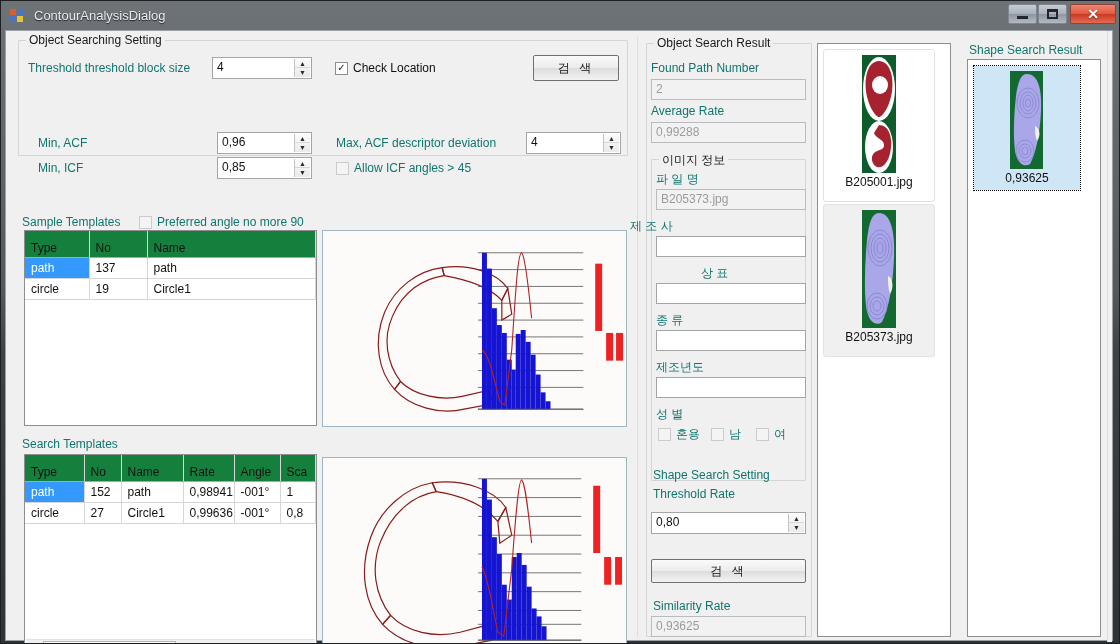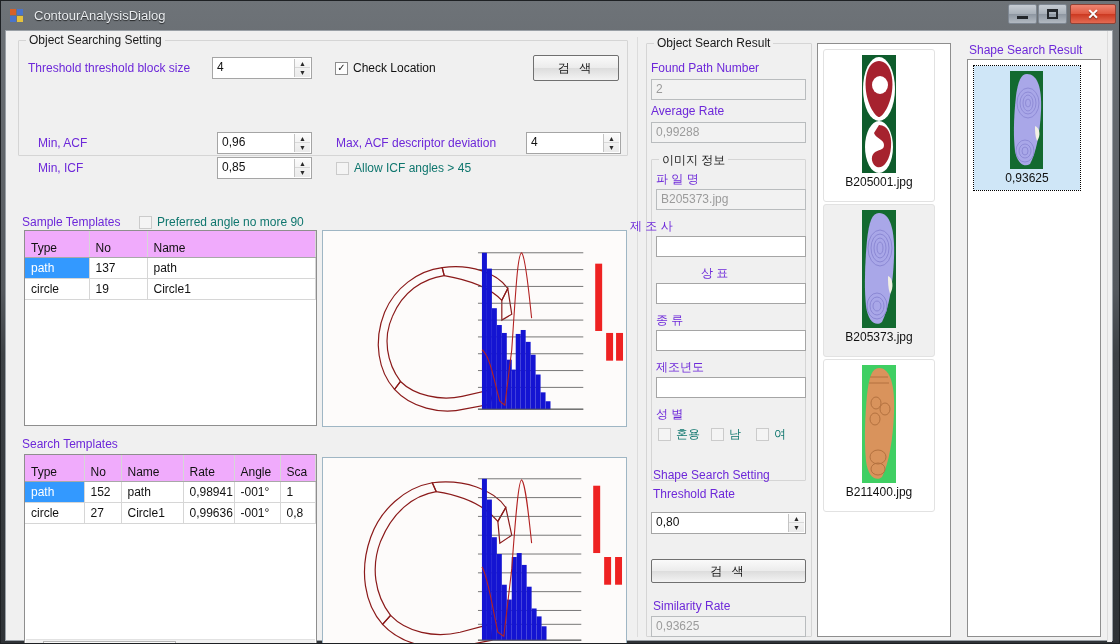--- a/index.html
+++ b/index.html
@@ -73,21 +73,21 @@
     position: absolute;
     border: 1px solid #d5d5d5;
     border-radius: 1px;
   }
   .group > .gtitle {
     position: absolute; top: -8px; left: 7px;
     background: #f0f0f0; padding: 0 3px;
     font-size: 12px; color: #1a1a1a; white-space: nowrap;
   }
   .lbl {
-    position: absolute; font-size: 12px; color: #6d28d9; white-space: nowrap;
+    position: absolute; font-size: 12px; color: #0f766e; white-space: nowrap;
   }
   .tbox {
     position: absolute;
     border: 1px solid #a5a5a5;
     background: #fff;
     font-size: 12px; color: #111;
     padding: 2px 3px 0 4px;
     line-height: 15px;
     white-space: nowrap; overflow: hidden;
   }
@@ -123,21 +123,21 @@
   .cbox.dim { color:#0f766e; }
   .cbox.dim .box { border-color:#cbcbcb; background:#f4f4f4; }
 
   
   .grid {
     position: absolute; background: #fff; border: 1px solid #8e8e8e;
     overflow: hidden;
   }
   .grid table { border-collapse: collapse; width: 100%; font-size: 12px; table-layout: fixed; }
   .grid th {
-    background: #f0abfc; color: #111; font-weight: normal; text-align: left;
+    background: #15803d; color: #111; font-weight: normal; text-align: left;
     border-right: 1px solid #d6d6d6; border-bottom: 1px solid #a8a8a8;
     padding: 10px 0 2px 6px; height: 20px; white-space: nowrap; overflow: hidden;
   }
   .grid td {
     border-right: 1px solid #d6d6d6; border-bottom: 1px solid #d6d6d6;
     padding: 2px 0 2px 6px; height: 21px; color: #111;
     white-space: nowrap; overflow: hidden;
   }
   .grid tr.sel td:first-child { background: #3399ff; color: #fff; }
   .hscroll {
@@ -544,38 +544,20 @@
               <ellipse cx="21" cy="96" rx="10" ry="13"></ellipse>
                 <ellipse cx="21" cy="96" rx="7" ry="9"></ellipse>
               <ellipse cx="21" cy="96" rx="4" ry="5"></ellipse>
             </g>
             <path d="M32 66 C 37 68, 38 78, 34 84 C 32 78, 32 72, 32 66 Z" fill="#f2f0e4"></path>
           </svg>
         </div>
         <div class="cap">B205373.jpg</div>
       </div>
 
-      <div class="thumbitem" style="top:315px; height:153px;">
-        <div class="thumbimg">
-          <svg viewBox="0 0 46 118">
-            <rect x="6" y="0" width="34" height="118" fill="#3fcf63"></rect>
-            <path d="M23 3 C 35 3, 39 22, 38 48 C 37 74, 33 98, 26 112 C 20 117, 12 112, 10 96 C 8 76, 9 52, 11 30 C 13 12, 16 3, 23 3 Z" fill="#d9935c"></path>
-            <g fill="none" stroke="#b3713f" stroke-width="1">
-              <line x1="14" y1="12" x2="32" y2="12"></line>
-                <line x1="13" y1="18" x2="33" y2="18"></line>
-              <ellipse cx="20" cy="38" rx="5" ry="6"></ellipse>
-                <ellipse cx="29" cy="44" rx="5" ry="6"></ellipse>
-              <ellipse cx="19" cy="54" rx="5" ry="6"></ellipse>
-                <ellipse cx="22" cy="92" rx="8" ry="7"></ellipse>
-              <ellipse cx="22" cy="104" rx="7" ry="6"></ellipse>
-            </g>
-          </svg>
-        </div>
-        <div class="cap">B211400.jpg</div>
-      </div>
     </div>
 
     <div class="lbl" style="left:963px; top:12px;">Shape Search Result</div>
 
     <div class="listpanel" style="left:961px; top:28px; width:134px; height:578px;">
       <div class="shapeitem">
         <div class="thumbimg" style="width:44px;height:98px;">
           <svg viewBox="0 0 44 98">
             <rect x="5" y="0" width="33" height="98" fill="#136a30"></rect>
             <path d="M22 3 C 33 3, 37 18, 36 40 C 35 62, 31 82, 25 93 C 19 97, 12 92, 10 80 C 8 63, 9 43, 11 25 C 13 10, 16 3, 22 3 Z" fill="#a9a7e8"></path>

